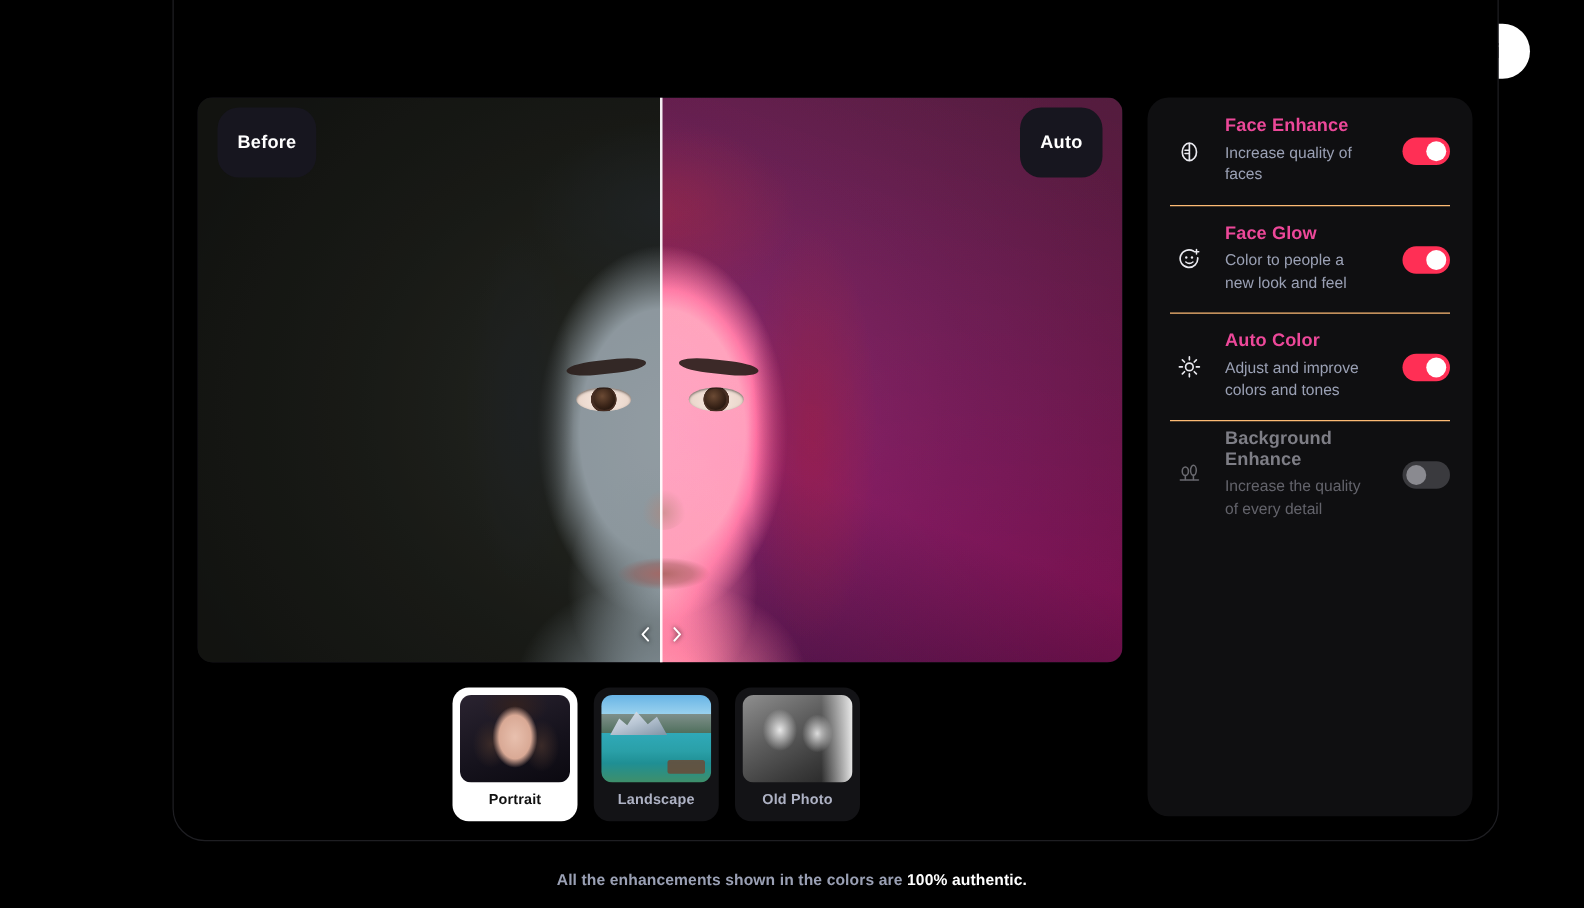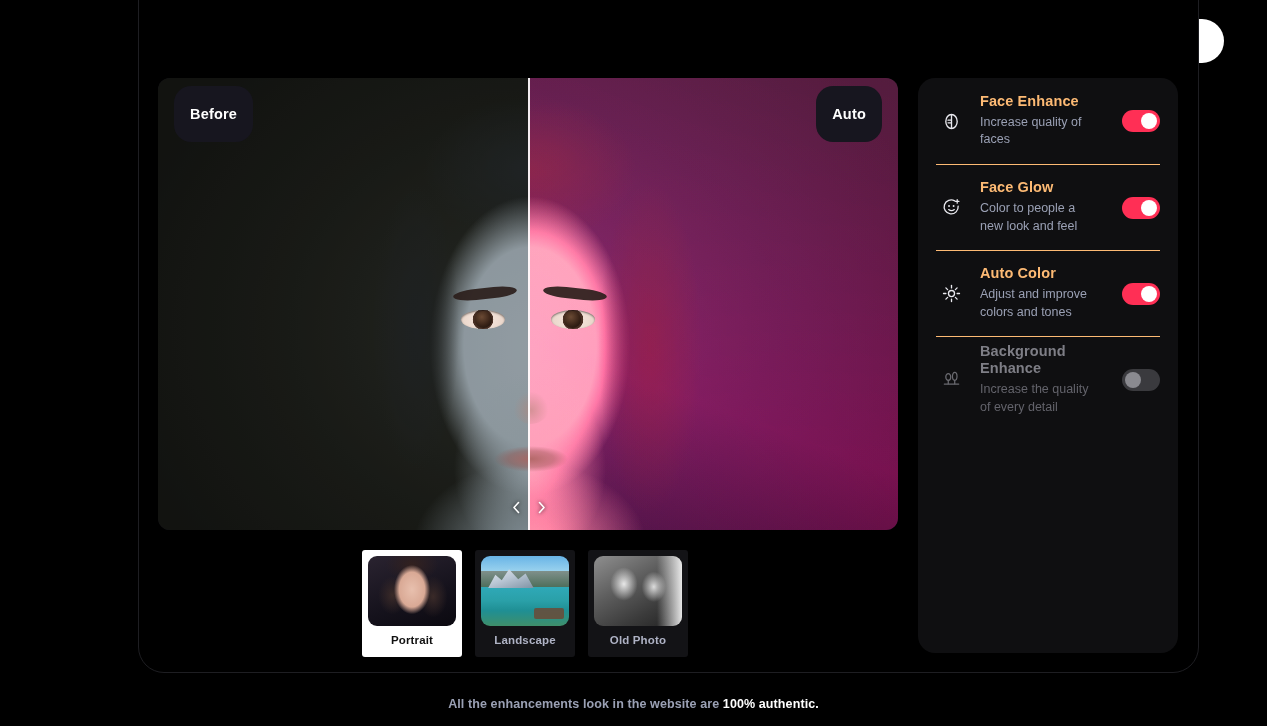--- a/index.html
+++ b/index.html
@@ -130,21 +130,21 @@
   }
   .tag-before { left:16px; top:8px; }
   .tag-after  { right:16px; top:8px; }
 
   
   .thumbs {
     position:absolute; left:362px; top:550px;
     display:flex; gap:13px; align-items:flex-start;
   }
   .thumb {
-    width:100px; height:107px; border-radius:3px;
+    width:100px; height:107px; border-radius:13px;
     background:#131316; padding:6px 6px 0 6px;
     display:flex; flex-direction:column; align-items:center; cursor:pointer;
   }
   .thumb.active { background:#fff; }
   .thumb .pic { width:88px; height:70px; border-radius:9px; overflow:hidden; position:relative; }
   .thumb .lbl {
     margin-top:8px; font-size:11.5px; font-weight:700;
     color:#aeb2c4; letter-spacing:.15px; white-space:nowrap;
   }
   .thumb.active .lbl { color:#111; }
@@ -194,21 +194,21 @@
   }
   .opt { position:relative; display:flex; align-items:center; min-height:86px; }
   .opt + .opt { border-top:1px solid #fdba74; }
   .opt-icon {
     width:30px; flex:0 0 30px; display:flex; align-items:center; justify-content:center;
     color:#e9e9ef; margin-right:14px;
   }
   .opt-icon svg { display:block; }
   .opt-text { flex:1 1 auto; padding-right:8px; }
   .opt-title {
-    color:#fdba74; font-size:14.5px; font-weight:700; line-height:1.22; letter-spacing:.1px;
+    color:#ec4899; font-size:14.5px; font-weight:700; line-height:1.22; letter-spacing:.1px;
   }
   .opt-sub {
     color:#9aa0b4; font-size:12.5px; line-height:1.42; margin-top:3px; max-width:118px;
   }
   .toggle {
     flex:0 0 auto; width:38px; height:22px; border-radius:12px;
     background:#ff2f55; position:relative; cursor:pointer;
   }
   .toggle .knob {
     position:absolute; top:3px; right:3px; width:16px; height:16px;
@@ -396,16 +396,16 @@
         <div class="opt-sub">Increase the quality of every detail</div>
       </div>
       <div class="toggle">
           <span class="knob"></span>
         </div>
     </div>
 
   </div>
 
   <div class="footer">
-    <span>All the enhancements look in the website are </span><b>100% authentic.</b>
+    <span>All the enhancements shown in the colors are </span><b>100% authentic.</b>
   </div>
 
 </div>
 
 </body></html>

